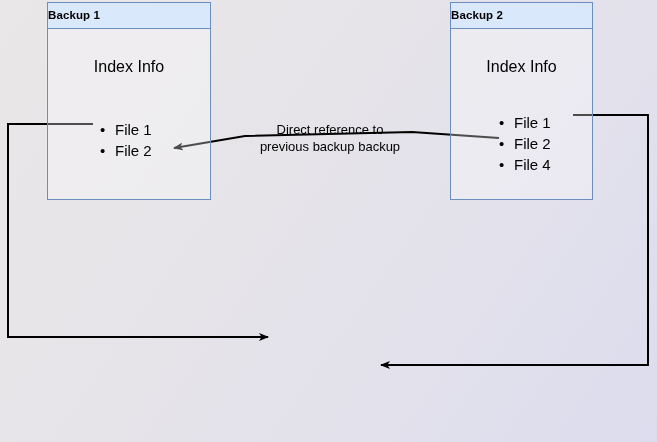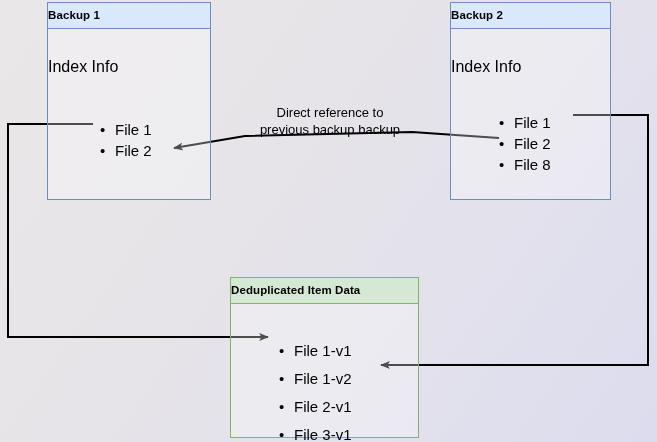--- a/index.html
+++ b/index.html
@@ -54,20 +54,21 @@
   .box-body {
     position: relative;
     height: calc(100% - 26px);
   }
 
   .index-title {
     position: absolute;
     left: 0;
     right: 0;
     top: 29px;
+    text-align: center;
     font-size: 16px;
     color: #000;
   }
 
   ul.file-list {
     position: absolute;
     margin: 4px;
     padding: 0;
     list-style: none;
   }
@@ -132,42 +133,31 @@
     <div class="box-header">Backup 1</div>
     <div class="box-body">
       <div class="index-title">Index Info</div>
       <ul class="file-list" id="b1-list">
         <li>File 1</li>
         <li>File 2</li>
       </ul>
     </div>
   </div>
 
-  <div class="box" id="backup2" style="left:450px; top:2px; width:161px; height:198px;">
+  <div class="box" id="backup2" style="left:450px; top:2px; width:143px; height:198px;">
     <div class="box-header">Backup 2</div>
     <div class="box-body">
       <div class="index-title">Index Info</div>
       <ul class="file-list" id="b2-list">
         <li>File 1</li>
         <li>File 2</li>
-        <li>File 8</li>
+        <li>File 4</li>
       </ul>
     </div>
   </div>
 
-  <div class="box green" id="dedup" style="left:230px; top:277px; width:189px; height:161px;">
-    <div class="box-header">Deduplicated Item Data</div>
-    <div class="box-body">
-      <ul class="file-list" id="dd-list">
-        <li>File 1-v1</li>
-        <li>File 1-v2</li>
-        <li>File 2-v1</li>
-        <li>File 3-v1</li>
-      </ul>
-    </div>
-  </div>
 
-  <div class="edge-label" style="left:250px; top:104px; width:160px;text-align:center;">
+  <div class="edge-label" style="left:250px; top:121px; width:160px;text-align:center;">
     <div>Direct reference to</div>
     <div>previous backup backup</div>
   </div>
 
 </div>
 
 </body></html>

